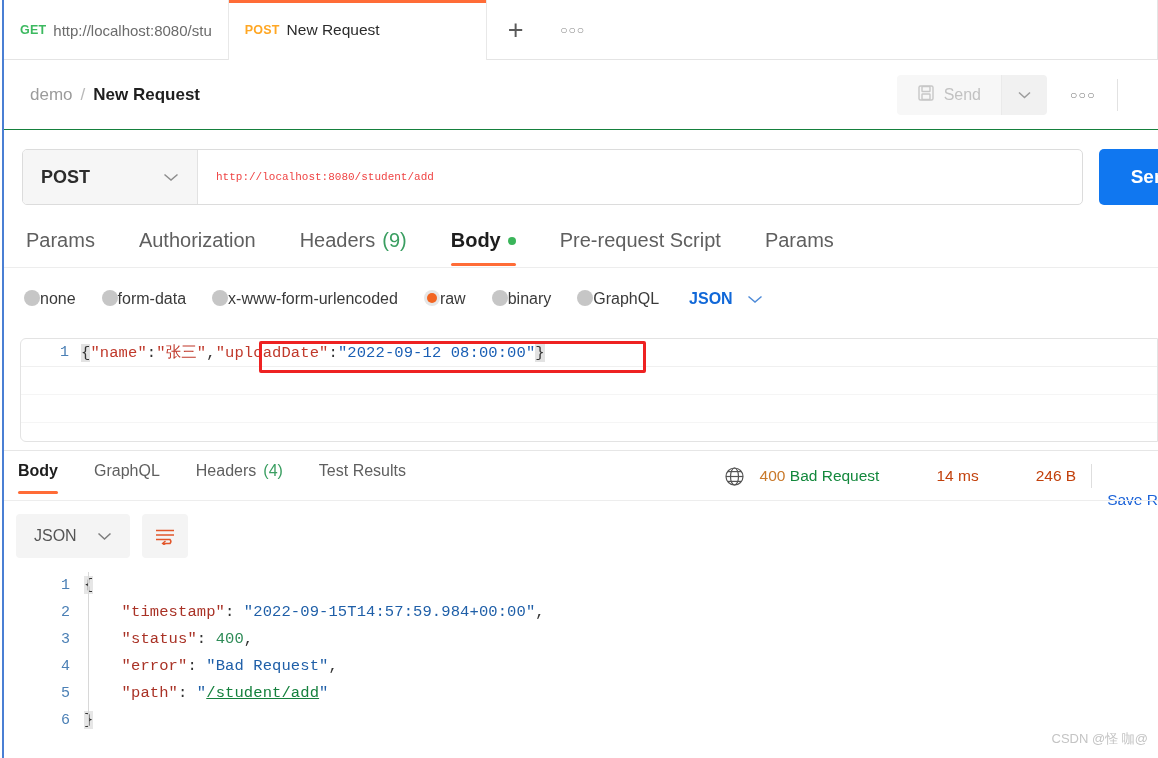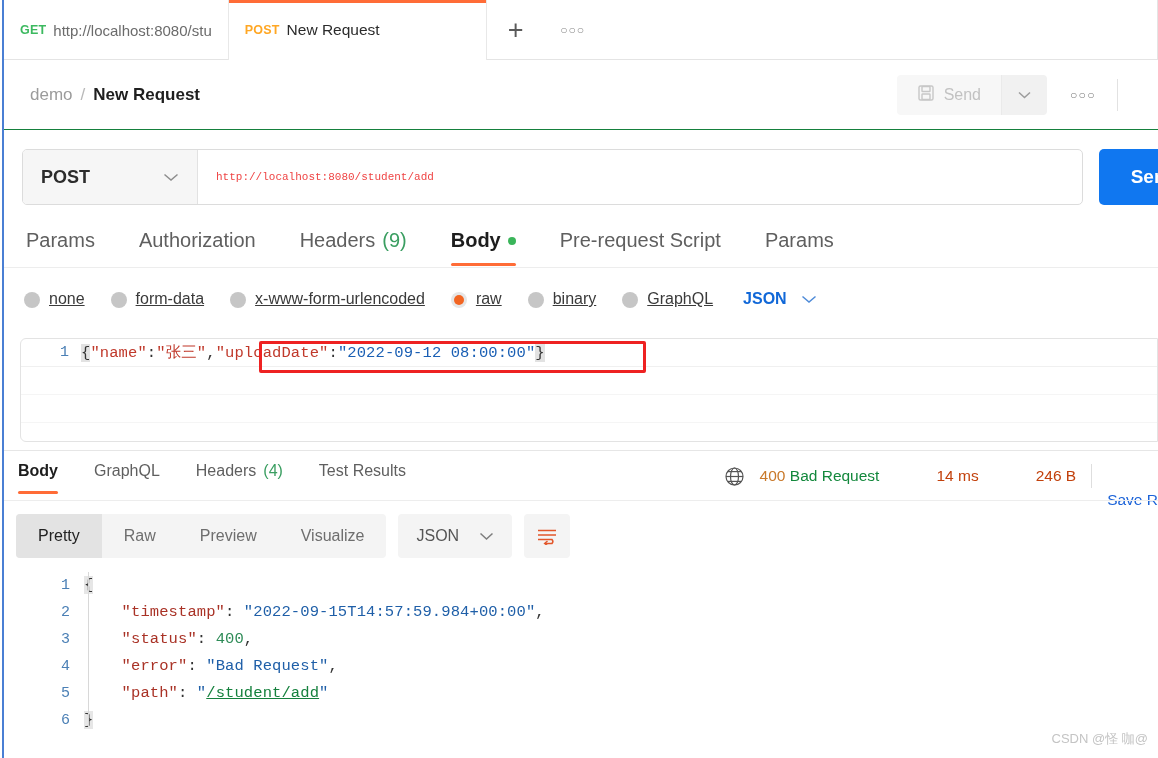--- a/index.html
+++ b/index.html
@@ -152,24 +152,23 @@
     position: absolute; left: 4px; top: 267px; right: 0; height: 1px;
     background: #ededed;
   }
 
   
   .bodymodes {
     position: absolute; left: 24px; top: 282px; height: 34px;
     display: flex; align-items: center;
   }
   .radio-item {
-    display: flex; align-items: flex-end; gap: 9px;
+    display: flex; align-items: flex-start; 
     margin-right: 26px; font-size: 16px; color: #3a3a3a; cursor: pointer;
     white-space: nowrap;
-    text-decoration: underline;
   }
   .radio {
     width: 16px; height: 16px; border-radius: 50%;
     background: #c6c6c6; flex: 0 0 auto; position: relative;
   }
   .radio.checked { background: #e6e6e6; }
   .radio.checked::after {
     content: ""; position: absolute; left: 3px; top: 3px;
     width: 10px; height: 10px; border-radius: 50%; background: #f26522;
   }
@@ -466,26 +465,20 @@
     <span class="resp-status"><span class="code">400</span>&nbsp;<span>Bad Request</span></span>
     <span class="resp-time">14 ms</span>
     <span class="resp-size">246 B</span>
     <span class="resp-sep"></span>
     <span class="save-resp">Save R</span>
   </div>
 
   <div class="resp-tabs-underline"></div>
 
   <div class="resp-toolbar">
-    <div class="seg">
-      <button class="seg-btn active">Pretty</button>
-      <button class="seg-btn">Raw</button>
-      <button class="seg-btn">Preview</button>
-      <button class="seg-btn">Visualize</button>
-    </div>
     <div class="fmt-select">
       <span>JSON</span>
       <span class="caret">
         <svg width="15" height="9" viewBox="0 0 15 9" fill="none" stroke="#7d7d7d" stroke-width="1.5">
           <path d="M1.5 1.5 L7.5 7 L13.5 1.5"></path>
         </svg>
       </span>
     </div>
     <div class="wrap-btn">
       <svg width="22" height="18" viewBox="0 0 22 18" fill="none" stroke="#e2562a" stroke-width="1.5">

